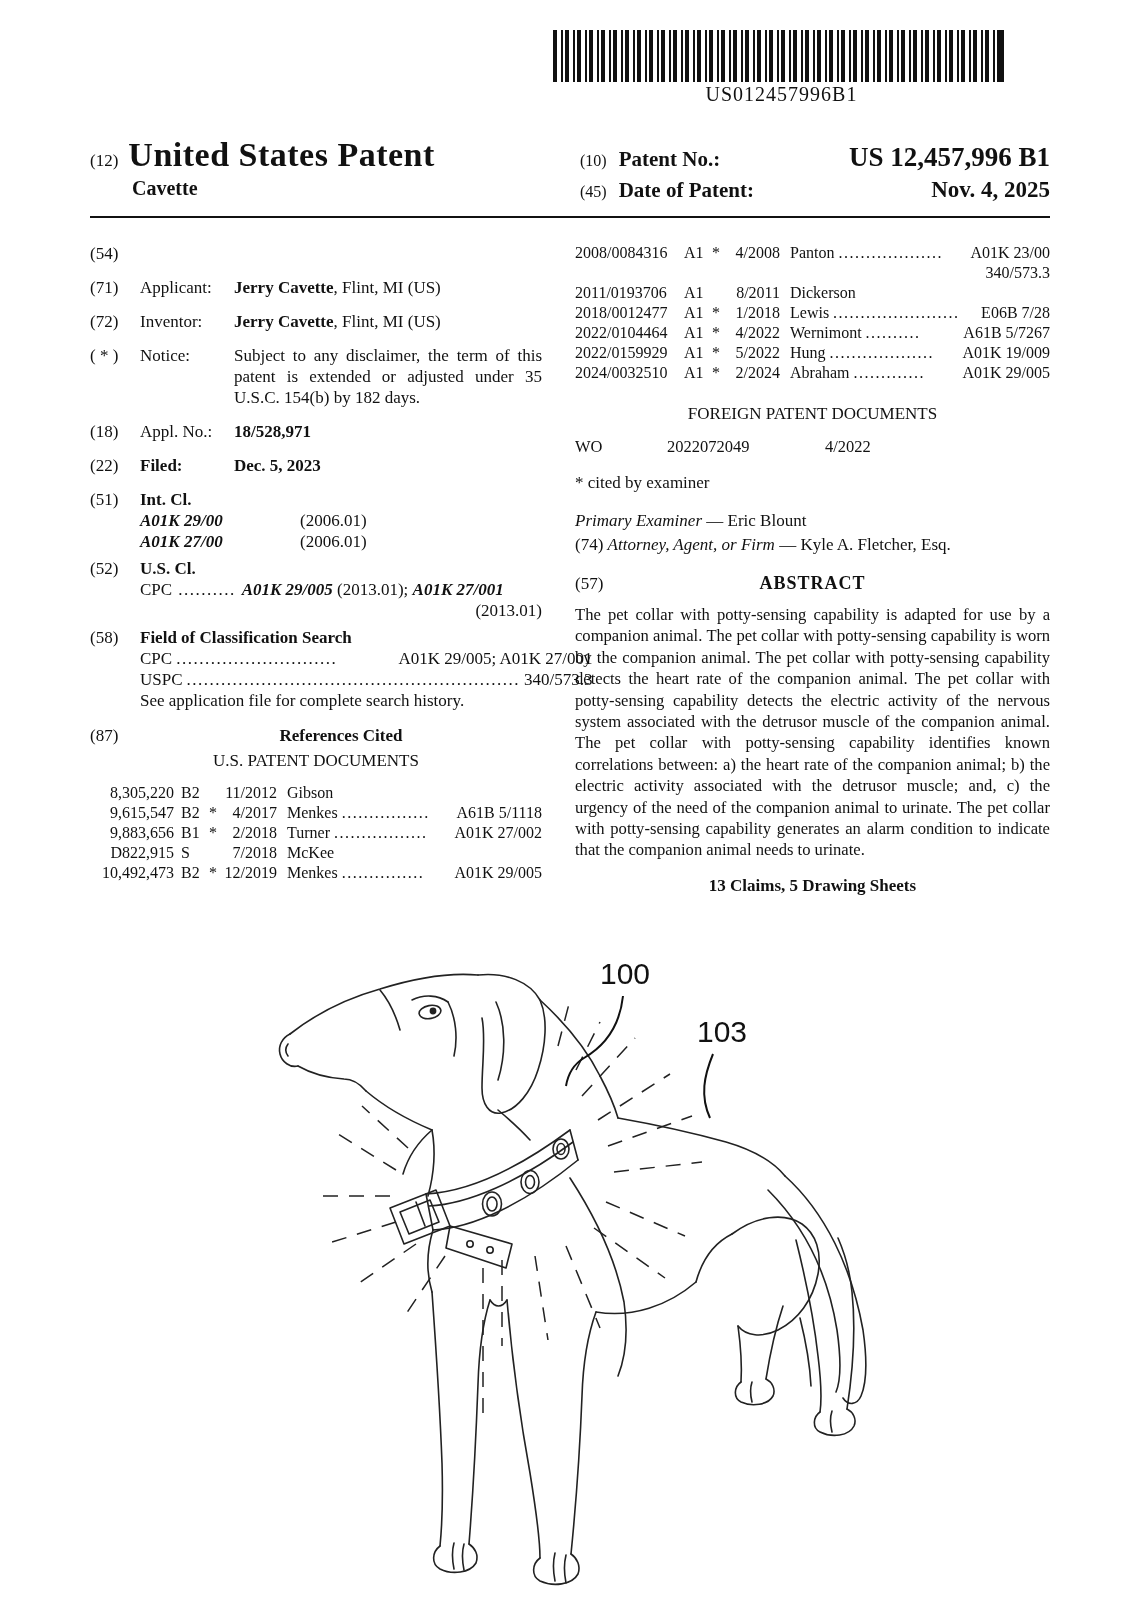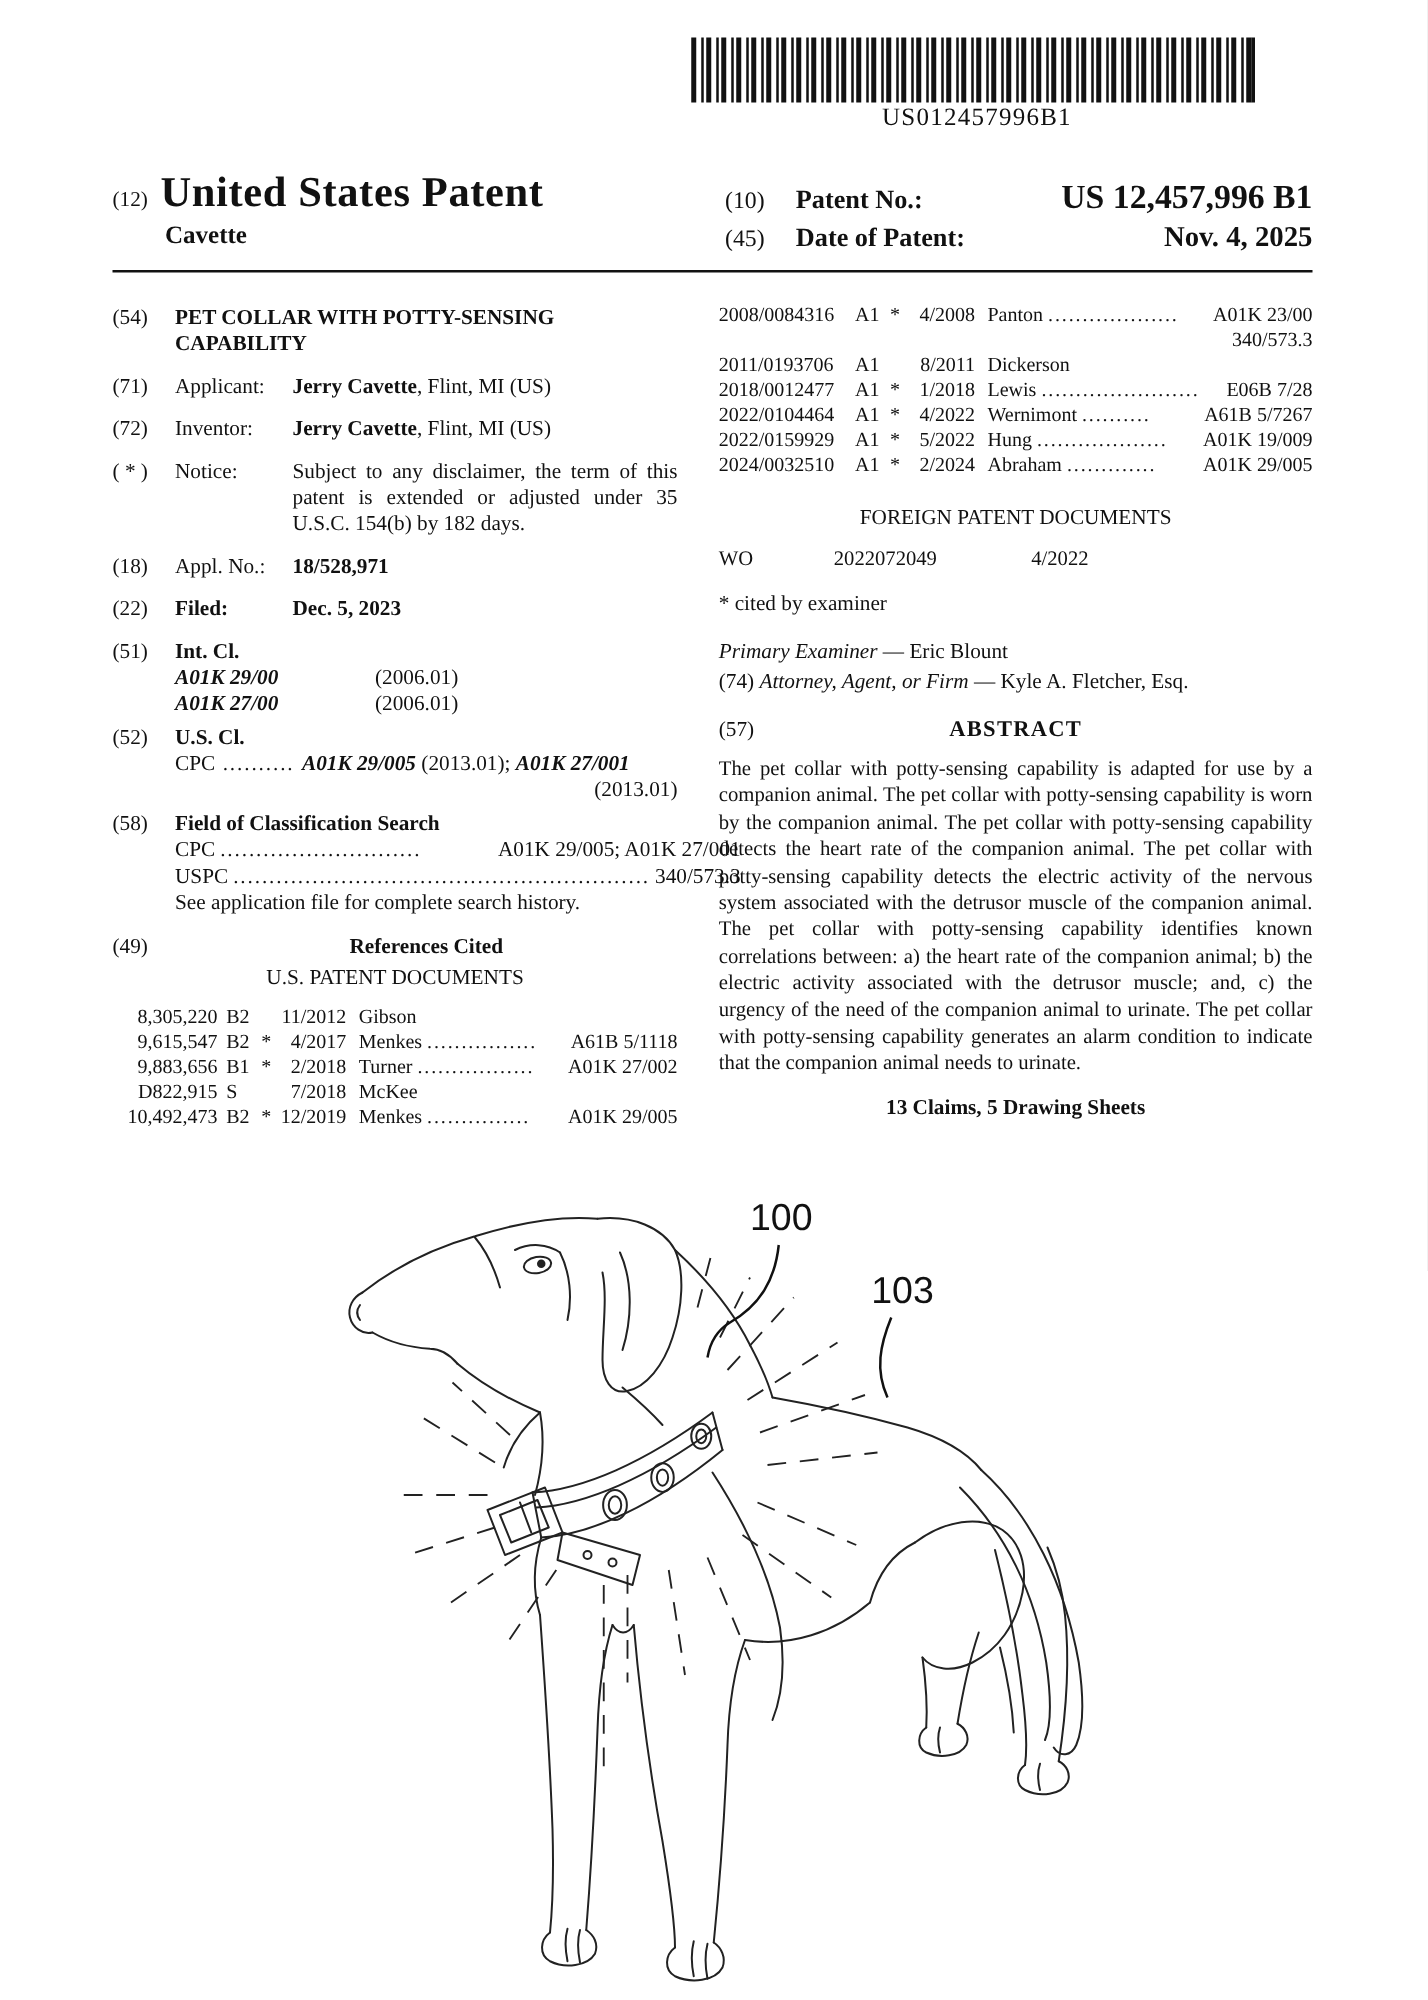--- a/index.html
+++ b/index.html
@@ -16,21 +16,21 @@
   .barcode .bc-text{text-align:center;font-size:20px;letter-spacing:1px;margin-top:1px;}
   
   .header{position:absolute;left:90px;top:136px;width:960px;display:flex;justify-content:space-between;}
   .h-left{width:460px;font-family:Liberation Serif, serif;}
   .h-left .line1{display:flex;align-items:baseline;}
   .h-left .kindnum{font-size:17px;margin-right:10px;}
   .h-left .title{font-size:34px;font-weight:bold;letter-spacing:.5px;white-space:nowrap;}
   .h-left .surname{font-size:20px;font-weight:bold;margin:3px 0 0 42px;}
   .h-right{width:470px;padding-top:6px;}
   .h-right .row{display:flex;align-items:baseline;margin-bottom:4px;}
-  .h-right .smallnum{font-size:19px;margin-right:25px;}
+  .h-right .smallnum{font-size:16px;margin-right:12px;}
   .h-right .lab{font-size:21px;font-weight:bold;}
   .h-right .val{flex:1;text-align:right;font-weight:bold;}
   .h-right .patno{font-size:27px;}
   .h-right .patdate{font-size:23px;}
   .rule{position:absolute;left:90px;top:216px;width:960px;border-top:2.5px solid #111;}
   
   .columns{position:absolute;left:90px;top:243px;width:960px;display:flex;gap:33px;}
   .col-l{width:452px;font-size:17px;line-height:21px;}
   .col-r{width:475px;font-size:17px;line-height:21px;}
   .sec{display:flex;margin-bottom:13px;}
@@ -256,21 +256,20 @@
     </div>
   </div>
   <div class="rule"></div>
 
   <div class="columns">
 
     <div class="col-l">
 
       <div class="sec">
         <span class="num">(54)</span>
-        <span class="body title54">PET COLLAR WITH POTTY-SENSING CAPABILITY</span>
       </div>
 
       <div class="sec">
         <span class="num">(71)</span>
         <span class="body"><span class="lblw" style="display:inline-block">Applicant:</span><span class="b">Jerry Cavette</span><span>, Flint, MI (US)</span></span>
       </div>
 
       <div class="sec">
         <span class="num">(72)</span>
         <span class="body"><span class="lblw" style="display:inline-block">Inventor:</span><span class="b">Jerry Cavette</span><span>, Flint, MI (US)</span></span>
@@ -332,21 +331,21 @@
           <span class="leader">
               <span>USPC</span>
               <span class="dots">..........................................................</span>
               <span class="tail">340/573.3</span>
             </span>
           <span style="display:block">See application file for complete search history.</span>
         </span>
       </div>
 
       <div class="sec" style="margin-bottom:4px">
-        <span class="num">(49)</span>
+        <span class="num">(87)</span>
         <span class="body center-b">References Cited</span>
       </div>
 
       <div class="refhead">U.S. PATENT DOCUMENTS</div>
 
       <div>
         <div class="refrow">
             <span class="rn">8,305,220</span>
             <span class="rk">B2</span>
             <span class="rs"></span>

